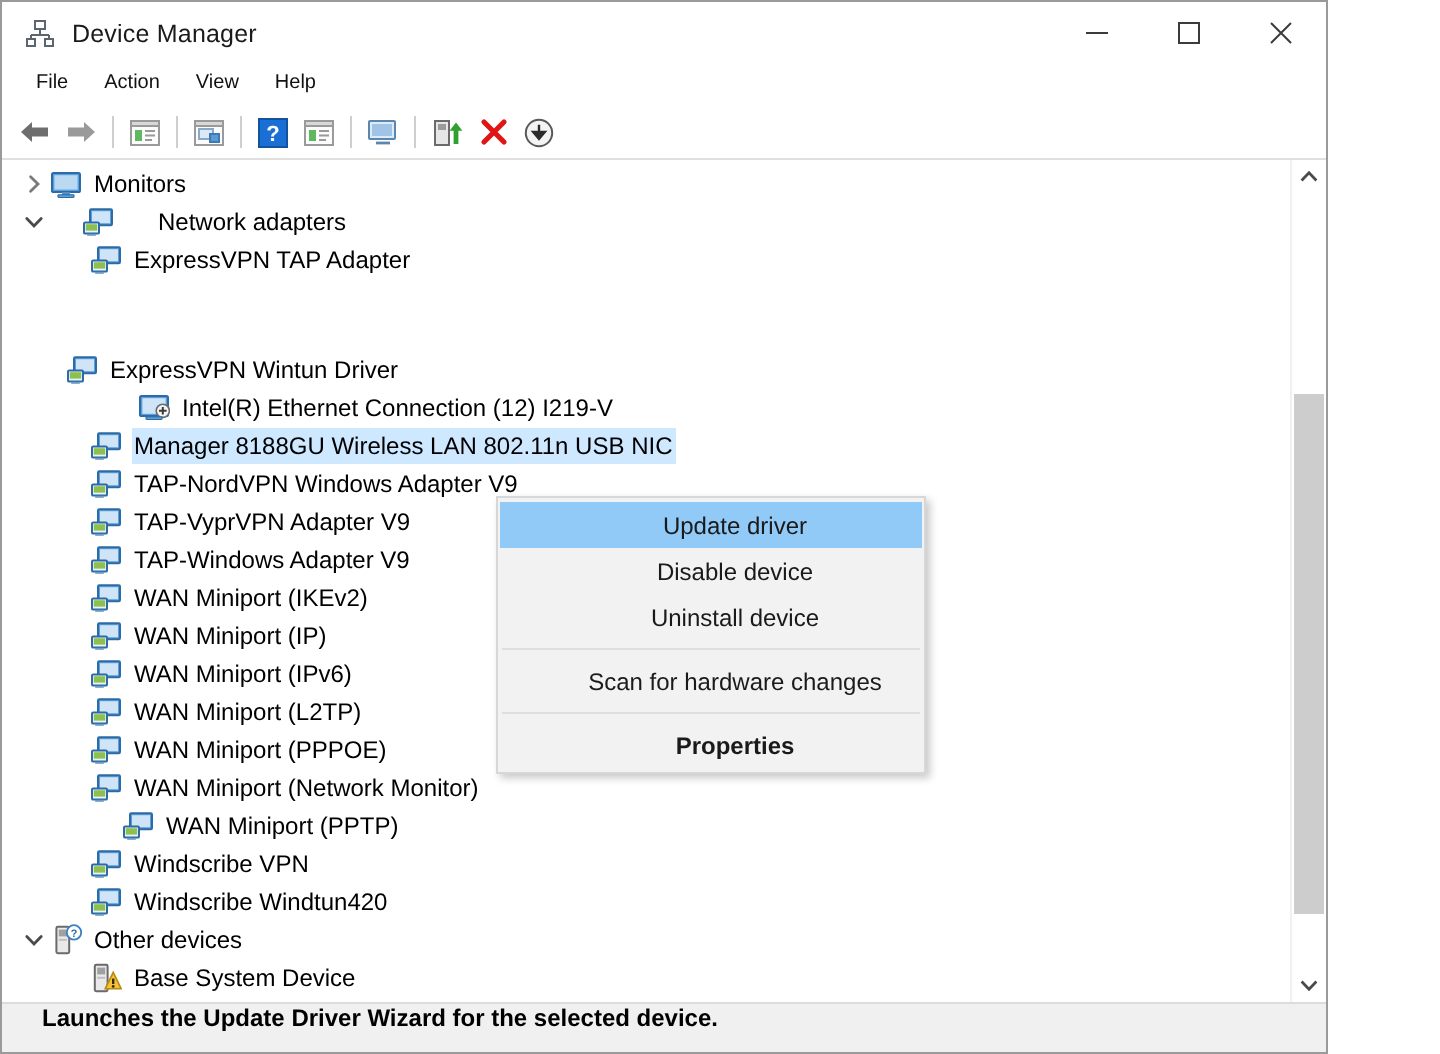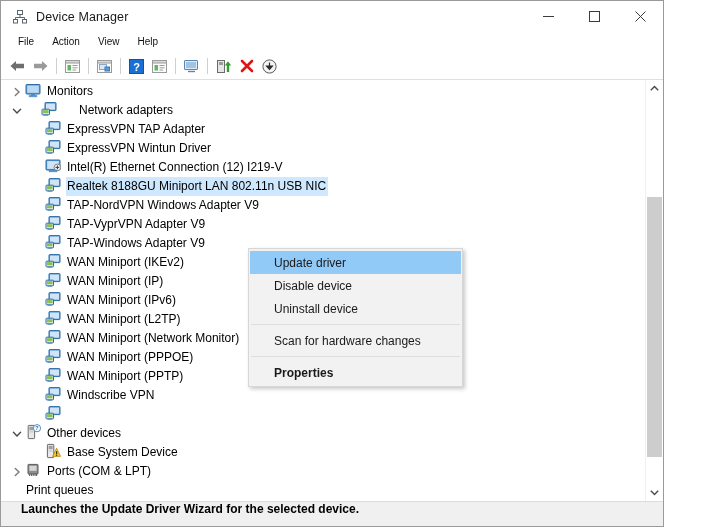--- a/index.html
+++ b/index.html
@@ -115,20 +115,21 @@
   }
   #tree {
     flex: 1 1 auto;
     position: relative;
     overflow: hidden;
     padding-top: 2px;
   }
   .row {
     height: 19px;
     display: flex;
+    align-items: center;
     position: relative;
     white-space: nowrap;
   }
   .row.selected .row-label {
     background: #cde8ff;
   }
   .twisty {
     width: 16px;
     height: 19px;
     display: flex;
@@ -211,20 +212,21 @@
     z-index: 50;
   }
   .ctx-item {
     height: 23px;
     display: flex;
     align-items: center;
     padding-left: 24px;
     font-size: 12px;
     color: #1a1a1a;
     margin: 0 1px;
+    justify-content: center;
   }
   .ctx-item.highlight {
     background: #91c9f7;
   }
   .ctx-item.bold { font-weight: bold; }
   .ctx-sep {
     height: 1px;
     background: #dedede;
     margin: 4px 2px 4px 2px;
   }
@@ -395,52 +397,52 @@
           <div class="twisty"></div>
           <div class="node-icon"><svg width="16" height="16" viewBox="0 0 16 16">
               <rect x="4" y="1.6" width="11" height="8" rx="0.6" fill="#5aa0dc" stroke="#2c6ba5"></rect>
               <rect x="5" y="2.6" width="9" height="6" fill="#cfe4f7"></rect>
               <rect x="1" y="8.2" width="7.5" height="5.6" rx="0.6" fill="#e8f3fb" stroke="#2c6ba5"></rect>
               <rect x="1.9" y="9.1" width="5.7" height="3.2" fill="#8ec04f"></rect>
               <rect x="2.6" y="13.9" width="4.3" height="1" fill="#6b9ac4"></rect>
             </svg></div>
           <span class="row-label">ExpressVPN TAP Adapter</span>
         </div>
-        <div class="row" style="padding-left: 28px;">
+        <div class="row" style="padding-left: 16px; margin-top: 36px;">
           <div class="twisty"></div>
           <div class="node-icon"><svg width="16" height="16" viewBox="0 0 16 16">
               <rect x="4" y="1.6" width="11" height="8" rx="0.6" fill="#5aa0dc" stroke="#2c6ba5"></rect>
               <rect x="5" y="2.6" width="9" height="6" fill="#cfe4f7"></rect>
               <rect x="1" y="8.2" width="7.5" height="5.6" rx="0.6" fill="#e8f3fb" stroke="#2c6ba5"></rect>
               <rect x="1.9" y="9.1" width="5.7" height="3.2" fill="#8ec04f"></rect>
               <rect x="2.6" y="13.9" width="4.3" height="1" fill="#6b9ac4"></rect>
             </svg></div>
           <span class="row-label">ExpressVPN Wintun Driver</span>
         </div>
-        <div class="row" style="padding-left: 28px;">
+        <div class="row" style="padding-left: 28px; margin-left: 24px;">
           <div class="twisty"></div>
           <div class="node-icon"><svg width="16" height="16" viewBox="0 0 16 16">
               <rect x="1" y="2" width="14" height="10" rx="0.8" fill="#5aa0dc" stroke="#2c6ba5"></rect>
               <rect x="2.2" y="3.1" width="11.6" height="7.8" fill="#cfe4f7"></rect>
               <circle cx="12.4" cy="9.4" r="3.3" fill="#f4f4f4" stroke="#6a6a6a" stroke-width="0.8"></circle>
               <path d="M12.4 7.5 L12.4 11.3 M10.5 9.4 L14.3 9.4" stroke="#3a3a3a" stroke-width="1"></path>
               <rect x="4" y="12.4" width="8" height="1.3" rx="0.4" fill="#6fb0e0" stroke="#2c6ba5" stroke-width="0.6"></rect>
             </svg></div>
           <span class="row-label">Intel(R) Ethernet Connection (12) I219-V</span>
         </div>
         <div class="row selected" style="padding-left: 28px;">
           <div class="twisty"></div>
           <div class="node-icon"><svg width="16" height="16" viewBox="0 0 16 16">
               <rect x="4" y="1.6" width="11" height="8" rx="0.6" fill="#5aa0dc" stroke="#2c6ba5"></rect>
               <rect x="5" y="2.6" width="9" height="6" fill="#cfe4f7"></rect>
               <rect x="1" y="8.2" width="7.5" height="5.6" rx="0.6" fill="#e8f3fb" stroke="#2c6ba5"></rect>
               <rect x="1.9" y="9.1" width="5.7" height="3.2" fill="#8ec04f"></rect>
               <rect x="2.6" y="13.9" width="4.3" height="1" fill="#6b9ac4"></rect>
             </svg></div>
-          <span class="row-label">Realtek 8188GU Miniport LAN 802.11n USB NIC</span>
+          <span class="row-label">Manager 8188GU Wireless LAN 802.11n USB NIC</span>
         </div>
         <div class="row" style="padding-left: 28px;">
           <div class="twisty"></div>
           <div class="node-icon"><svg width="16" height="16" viewBox="0 0 16 16">
               <rect x="4" y="1.6" width="11" height="8" rx="0.6" fill="#5aa0dc" stroke="#2c6ba5"></rect>
               <rect x="5" y="2.6" width="9" height="6" fill="#cfe4f7"></rect>
               <rect x="1" y="8.2" width="7.5" height="5.6" rx="0.6" fill="#e8f3fb" stroke="#2c6ba5"></rect>
               <rect x="1.9" y="9.1" width="5.7" height="3.2" fill="#8ec04f"></rect>
               <rect x="2.6" y="13.9" width="4.3" height="1" fill="#6b9ac4"></rect>
             </svg></div>
@@ -514,34 +516,34 @@
         </div>
         <div class="row" style="padding-left: 28px;">
           <div class="twisty"></div>
           <div class="node-icon"><svg width="16" height="16" viewBox="0 0 16 16">
               <rect x="4" y="1.6" width="11" height="8" rx="0.6" fill="#5aa0dc" stroke="#2c6ba5"></rect>
               <rect x="5" y="2.6" width="9" height="6" fill="#cfe4f7"></rect>
               <rect x="1" y="8.2" width="7.5" height="5.6" rx="0.6" fill="#e8f3fb" stroke="#2c6ba5"></rect>
               <rect x="1.9" y="9.1" width="5.7" height="3.2" fill="#8ec04f"></rect>
               <rect x="2.6" y="13.9" width="4.3" height="1" fill="#6b9ac4"></rect>
             </svg></div>
+          <span class="row-label">WAN Miniport (PPPOE)</span>
+        </div>
+        <div class="row" style="padding-left: 28px;">
+          <div class="twisty"></div>
+          <div class="node-icon"><svg width="16" height="16" viewBox="0 0 16 16">
+              <rect x="4" y="1.6" width="11" height="8" rx="0.6" fill="#5aa0dc" stroke="#2c6ba5"></rect>
+              <rect x="5" y="2.6" width="9" height="6" fill="#cfe4f7"></rect>
+              <rect x="1" y="8.2" width="7.5" height="5.6" rx="0.6" fill="#e8f3fb" stroke="#2c6ba5"></rect>
+              <rect x="1.9" y="9.1" width="5.7" height="3.2" fill="#8ec04f"></rect>
+              <rect x="2.6" y="13.9" width="4.3" height="1" fill="#6b9ac4"></rect>
+            </svg></div>
           <span class="row-label">WAN Miniport (Network Monitor)</span>
         </div>
-        <div class="row" style="padding-left: 28px;">
-          <div class="twisty"></div>
-          <div class="node-icon"><svg width="16" height="16" viewBox="0 0 16 16">
-              <rect x="4" y="1.6" width="11" height="8" rx="0.6" fill="#5aa0dc" stroke="#2c6ba5"></rect>
-              <rect x="5" y="2.6" width="9" height="6" fill="#cfe4f7"></rect>
-              <rect x="1" y="8.2" width="7.5" height="5.6" rx="0.6" fill="#e8f3fb" stroke="#2c6ba5"></rect>
-              <rect x="1.9" y="9.1" width="5.7" height="3.2" fill="#8ec04f"></rect>
-              <rect x="2.6" y="13.9" width="4.3" height="1" fill="#6b9ac4"></rect>
-            </svg></div>
-          <span class="row-label">WAN Miniport (PPPOE)</span>
-        </div>
-        <div class="row" style="padding-left: 28px;">
+        <div class="row" style="padding-left: 28px; margin-left: 16px;">
           <div class="twisty"></div>
           <div class="node-icon"><svg width="16" height="16" viewBox="0 0 16 16">
               <rect x="4" y="1.6" width="11" height="8" rx="0.6" fill="#5aa0dc" stroke="#2c6ba5"></rect>
               <rect x="5" y="2.6" width="9" height="6" fill="#cfe4f7"></rect>
               <rect x="1" y="8.2" width="7.5" height="5.6" rx="0.6" fill="#e8f3fb" stroke="#2c6ba5"></rect>
               <rect x="1.9" y="9.1" width="5.7" height="3.2" fill="#8ec04f"></rect>
               <rect x="2.6" y="13.9" width="4.3" height="1" fill="#6b9ac4"></rect>
             </svg></div>
           <span class="row-label">WAN Miniport (PPTP)</span>
         </div>
@@ -558,20 +560,21 @@
         </div>
         <div class="row" style="padding-left: 28px;">
           <div class="twisty"></div>
           <div class="node-icon"><svg width="16" height="16" viewBox="0 0 16 16">
               <rect x="4" y="1.6" width="11" height="8" rx="0.6" fill="#5aa0dc" stroke="#2c6ba5"></rect>
               <rect x="5" y="2.6" width="9" height="6" fill="#cfe4f7"></rect>
               <rect x="1" y="8.2" width="7.5" height="5.6" rx="0.6" fill="#e8f3fb" stroke="#2c6ba5"></rect>
               <rect x="1.9" y="9.1" width="5.7" height="3.2" fill="#8ec04f"></rect>
               <rect x="2.6" y="13.9" width="4.3" height="1" fill="#6b9ac4"></rect>
             </svg></div>
+          <span class="row-label">Windscribe Windtun420</span>
         </div>
         <div class="row" style="padding-left: 8px;">
           <div class="twisty">
             <svg width="10" height="10" viewBox="0 0 10 10">
               <path d="M1.4 3.3 L5 7 L8.6 3.3" stroke="#4a4a4a" stroke-width="1.4" fill="none" stroke-linecap="round"></path>
             </svg>
           </div>
           <div class="node-icon"><svg width="16" height="16" viewBox="0 0 16 16">
               <rect x="3.2" y="1.4" width="6.4" height="13.2" rx="0.7" fill="#e9e9e9" stroke="#6a6a6a"></rect>
               <rect x="4.4" y="2.8" width="4" height="3.4" fill="#a0a0a0"></rect>

